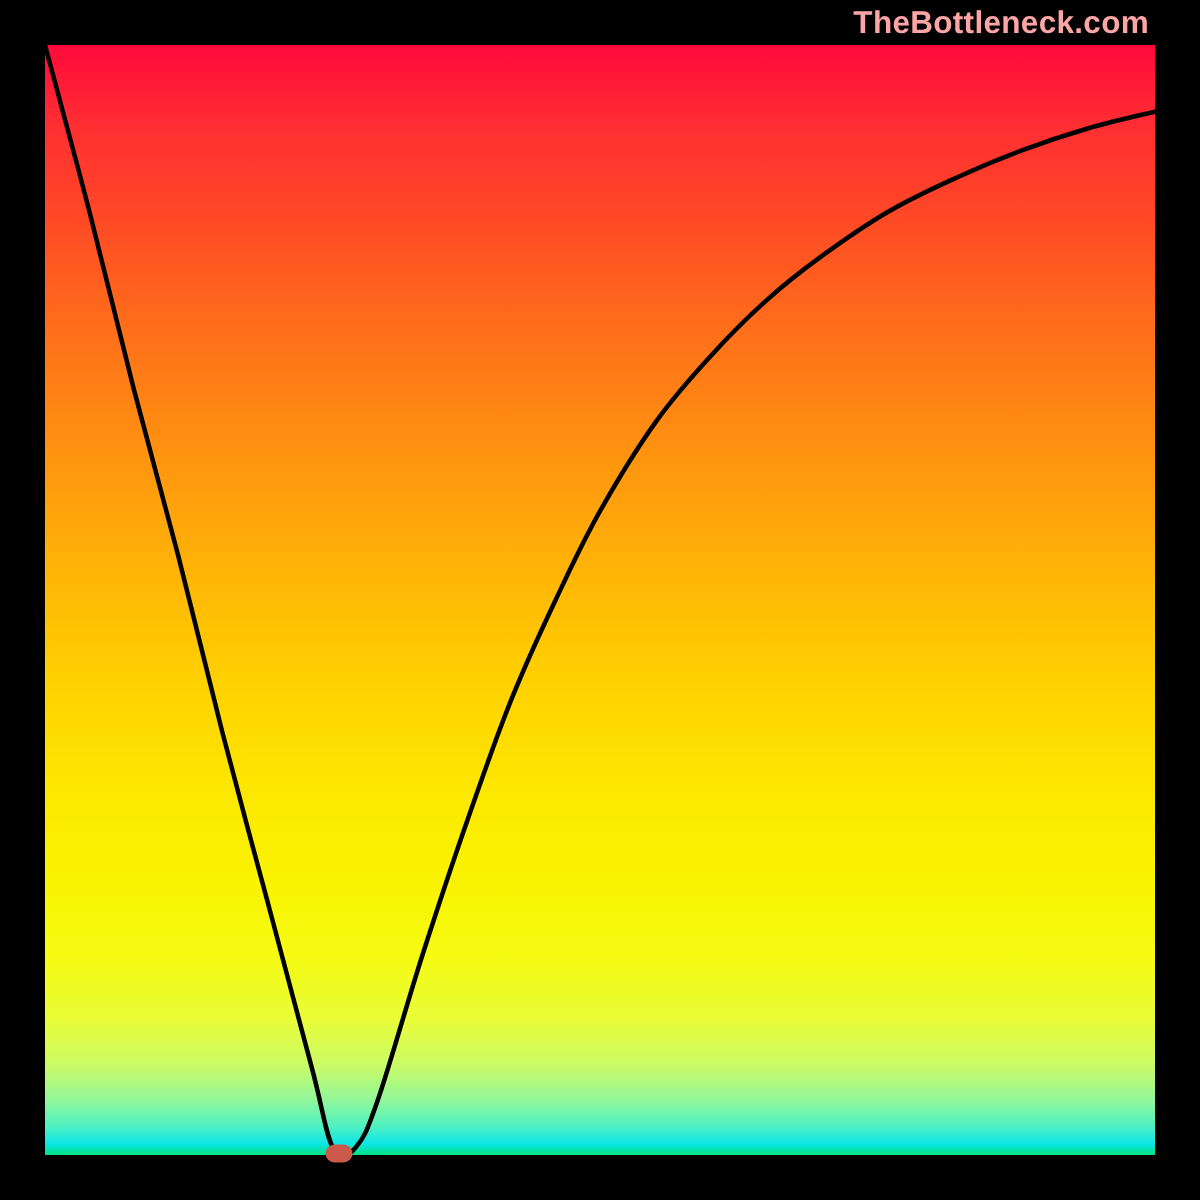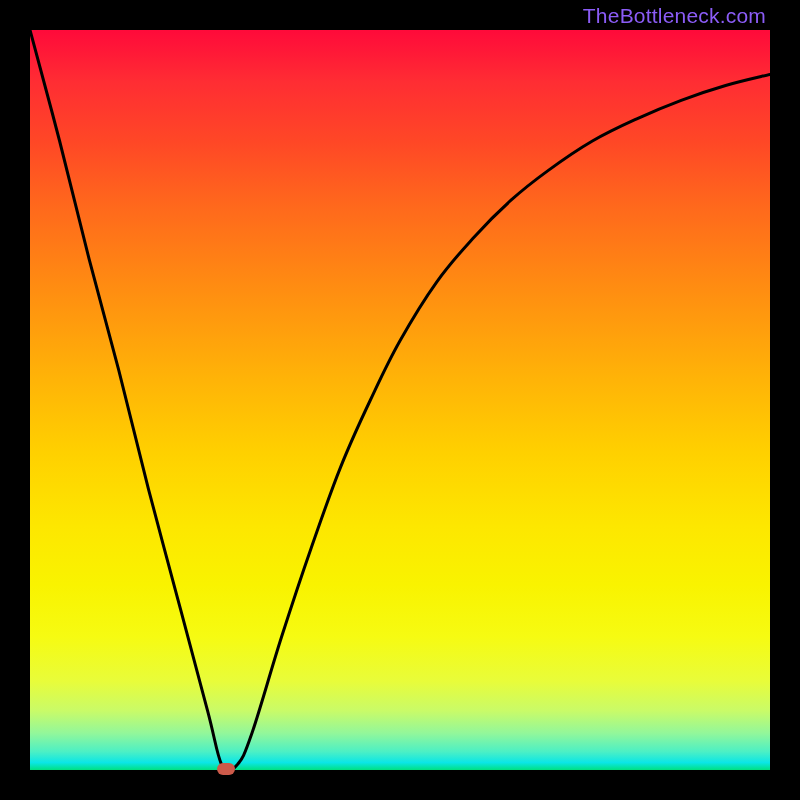--- a/index.html
+++ b/index.html
@@ -43,23 +43,23 @@
       #93f79a 95%,
       #4df0c4 97.5%,
       #0be6e6 99%,
       #00e080 100%
     );
   }
   .watermark {
     position: absolute;
     top: 4px;
     right: 34px;
-    color: #8b5cf6;
+    color: #fca5a5;
     font-size: 21px;
-    font-weight: 400;
+    font-weight: 700;
     letter-spacing: 0.2px;
     z-index: 5;
   }
   svg.curve {
     position: absolute;
     left: 0;
     top: 0;
     width: 740px;
     height: 740px;
     z-index: 2;

